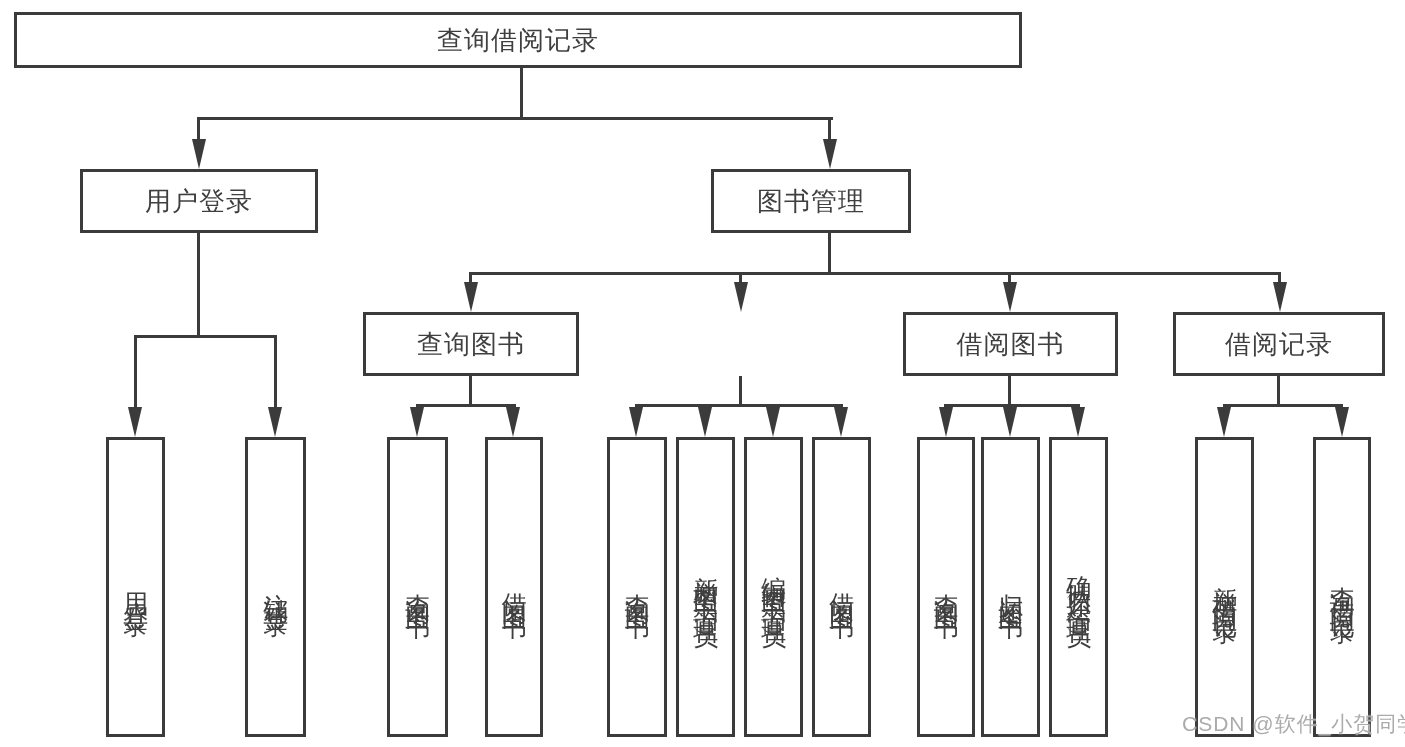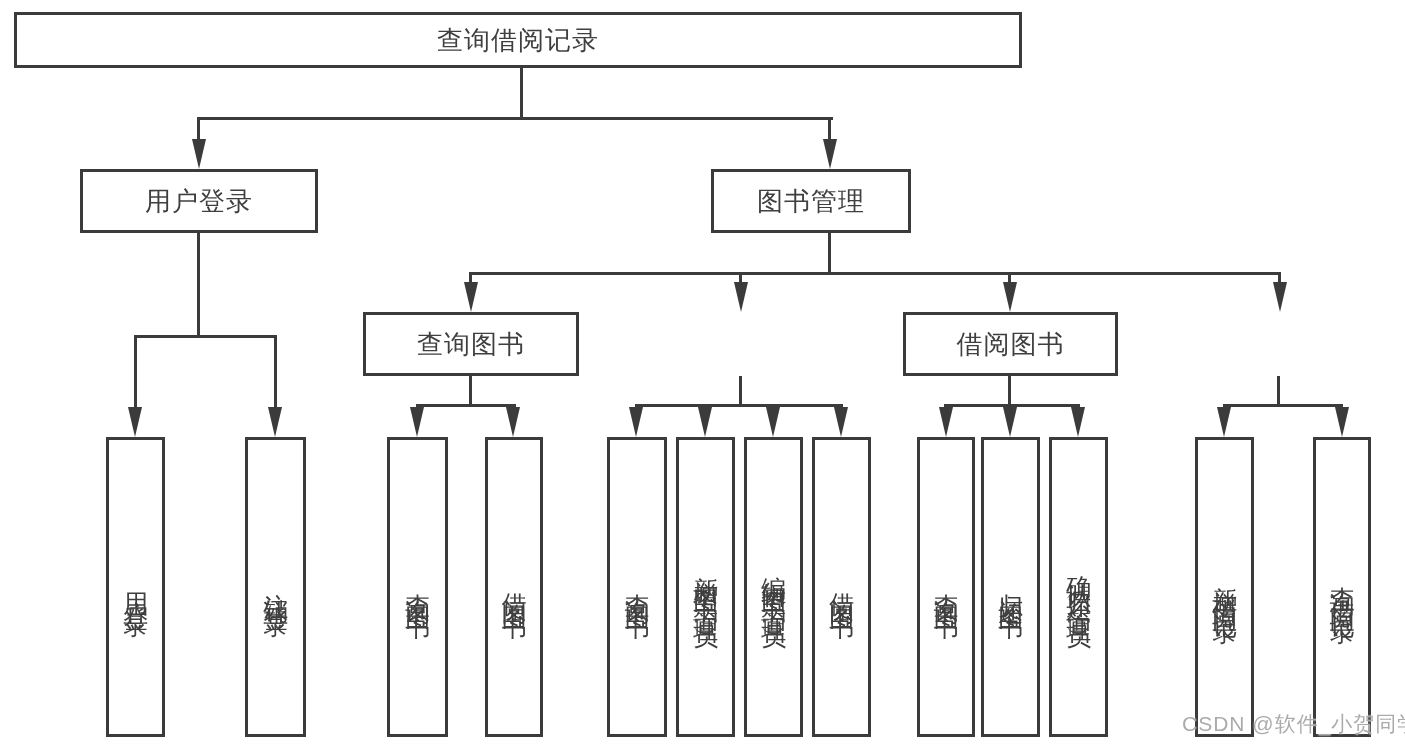--- a/index.html
+++ b/index.html
@@ -94,20 +94,23 @@
   <div class="node" style="left:711px;top:169px;width:200px;height:64px">
     <span>图书管理</span>
   </div>
 
   <div class="node" style="left:363px;top:312px;width:216px;height:64px">
     <span>查询图书</span>
   </div>
   <div class="node" style="left:903px;top:312px;width:215px;height:64px">
     <span>借阅图书</span>
   </div>
+  <div class="node" style="left:1173px;top:312px;width:212px;height:64px">
+    <span>借阅记录</span>
+  </div>
 
   <div class="node leaf" style="left:106px;top:437px;width:59px;height:300px">
     <span class="vtext">用户登录</span>
   </div>
   <div class="node leaf" style="left:245px;top:437px;width:61px;height:300px">
     <span class="vtext">注销登录</span>
   </div>
 
   <div class="node leaf" style="left:387px;top:437px;width:61px;height:300px">
     <span class="vtext">查询图书</span>

